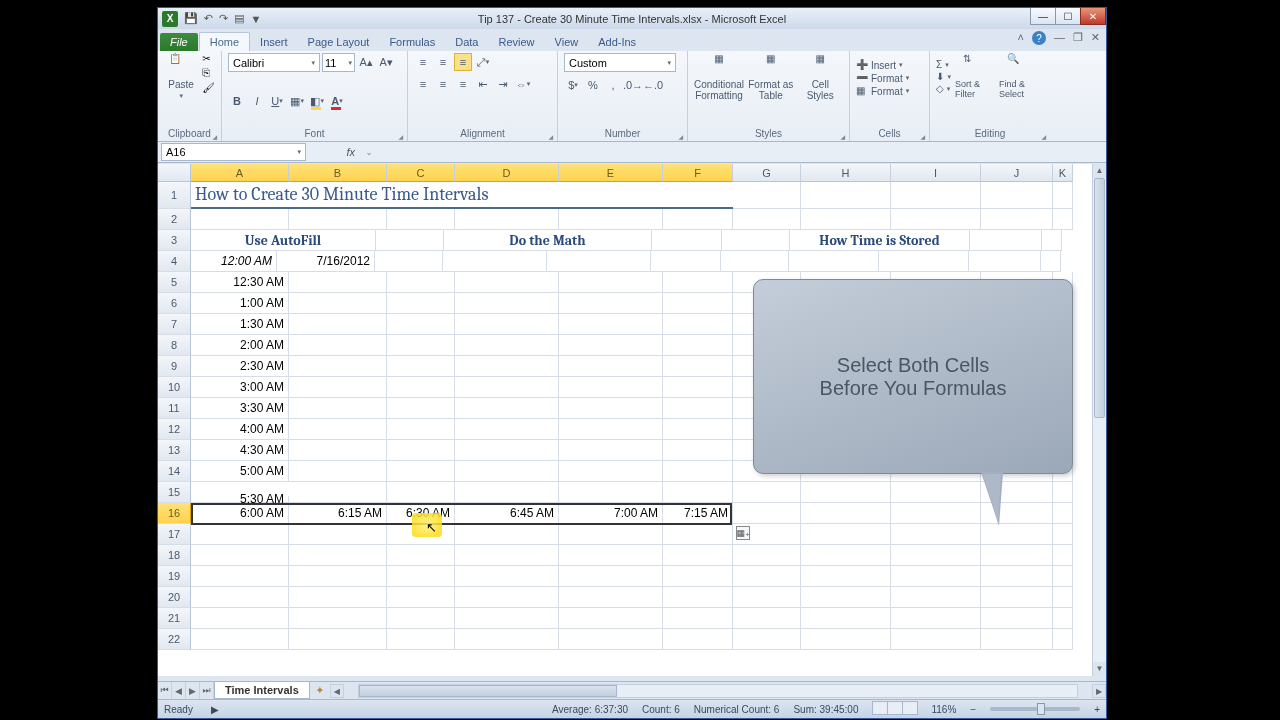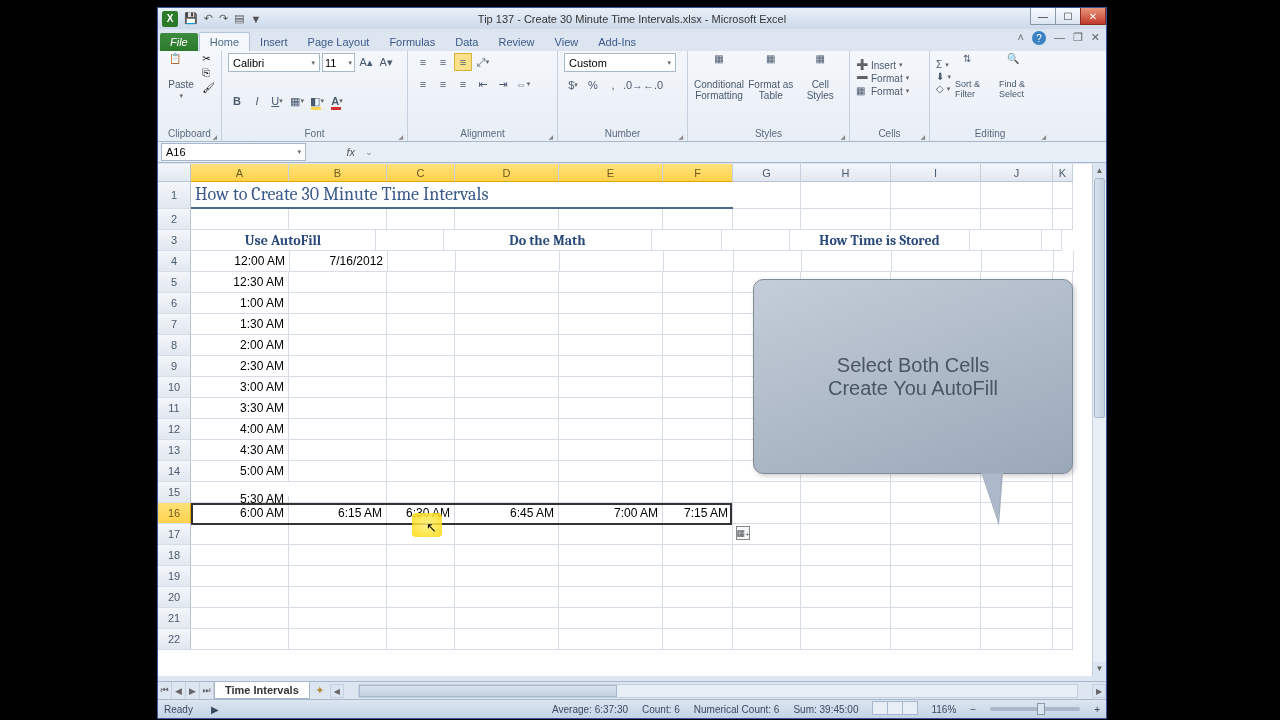--- a/index.html
+++ b/index.html
@@ -364,21 +364,21 @@
           <div class="cell center hdr" style="width: 185px;">Use AutoFill</div>
           <div class="cell" style="width: 68px;"></div>
           <div class="cell center hdr" style="width: 208px;">Do the Math</div>
           <div class="cell" style="width: 70px; border-right: 1px solid rgb(214, 221, 230);"></div>
           <div class="cell" style="width: 68px;"></div>
           <div class="cell center hdr" style="width: 180px;">How Time is Stored</div>
           <div class="cell" style="width: 72px;"></div>
           <div class="cell" style="width: 20px;"></div>
         </div>
         <div class="row">
-          <div class="cell" style="width: 99px;">12:00 AM</div>
+          <div class="cell" style="width: 86px; font-style: italic;">12:00 AM</div>
           <div class="cell" style="width: 98px;">7/16/2012</div>
           <div class="cell" style="width: 68px;"></div>
           <div class="cell" style="width: 104px;"></div>
           <div class="cell" style="width: 104px;"></div>
           <div class="cell" style="width: 70px; border-right: 1px solid rgb(214, 221, 230);"></div>
           <div class="cell" style="width: 68px;"></div>
           <div class="cell" style="width: 90px;"></div>
           <div class="cell" style="width: 90px;"></div>
           <div class="cell" style="width: 72px;"></div>
           <div class="cell" style="width: 20px;"></div>
@@ -620,21 +620,21 @@
       </div>
 
     <div class="selection" style="left:33px; top:339px; width:541px; height:22px;"></div>
     <div class="autofill-tag" style="left:578px; top:362px;">▦₊</div>
     <div class="cursor-hl" style="left:254px; top:349px;"></div>
     <div class="cursor-arrow" style="left:268px; top:356px;">↖</div>
 
     <div class="callout">
       <div class="bubble">
         <div>Select Both Cells</div>
-        <div>Create You AutoFill</div>
+        <div>Before You Formulas</div>
       </div>
       <div class="tail"></div>
         <div class="tail2"></div>
     </div>
 
     <div class="vscroll">
       <div class="arr" style="top:0">▲</div>
       <div class="thumb"></div>
       <div class="arr" style="bottom:0">▼</div>
     </div>

